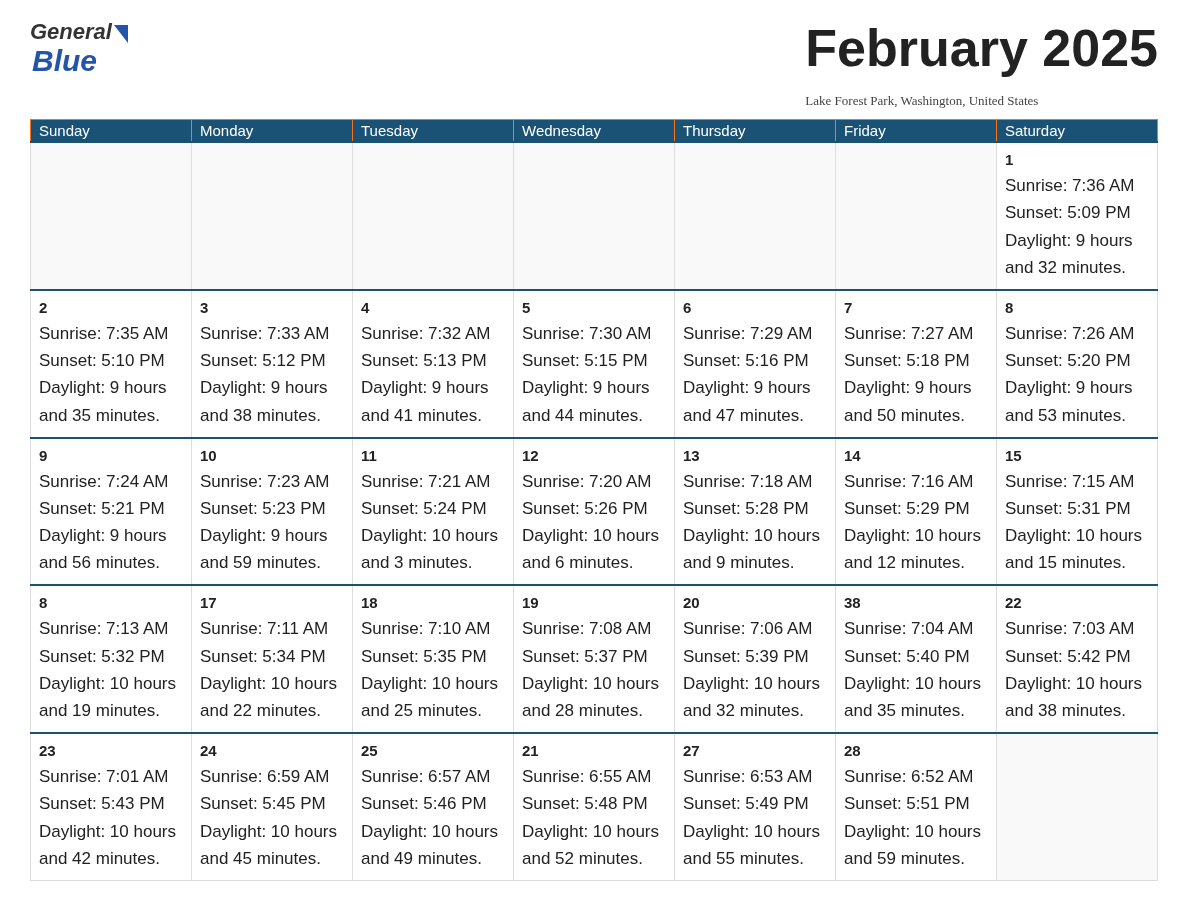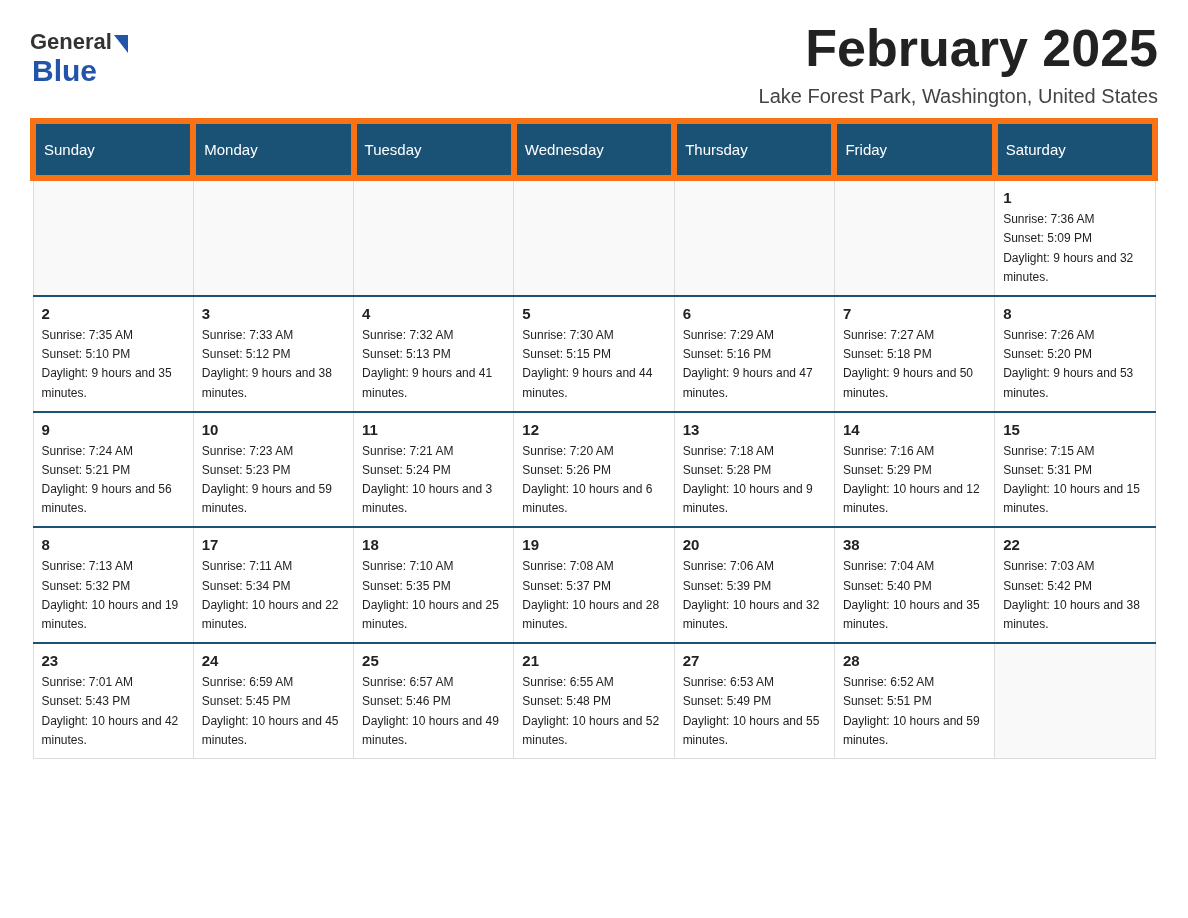--- a/index.html
+++ b/index.html
@@ -12,21 +12,21 @@
     }
     .header {
       display: flex;
       justify-content: space-between;
       align-items: flex-start;
       margin-bottom: 10px;
     }
     .logo {
       display: flex;
       align-items: flex-start;
-      margin-top: 10px;
+      font-style: italic;
     }
     .logo-text-general {
       font-size: 22px;
       font-weight: bold;
       color: #333;
     }
     .logo-text-blue {
       font-size: 30px;
       font-weight: bold;
       color: #2255aa;
@@ -35,46 +35,46 @@
       width: 0;
       height: 0;
       border-left: 14px solid transparent;
       border-right: 0px solid transparent;
       border-top: 18px solid #2255aa;
       display: inline-block;
       margin-left: 2px;
       margin-bottom: -3px;
     }
     .title-block {
-      text-align: right;
     }
     .month-title {
       font-size: 52px;
       font-weight: bold;
       color: #222;
       line-height: 1.1;
     }
     .location-title {
-      font-size: 20px;
+      font-size: 13px;
       color: #444;
-      margin-top: 8px;
+      margin-top: 16px;
+      font-family: Liberation Serif, serif;
     }
     .calendar {
       width: 100%;
       border-collapse: collapse;
       margin-top: 10px;
     }
     .calendar th {
       background-color: #1a5276;
       color: #fff;
       font-size: 15px;
       font-weight: normal;
-      padding: 17px 8px;
+      padding: 2px 8px;
       text-align: left;
-      border: 6px solid #f97316;
+      border: 1px solid #f97316;
     }
     .calendar td {
       vertical-align: top;
       padding: 8px;
       border: 1px solid #ccc;
       width: 14.28%;
       min-height: 110px;
       font-size: 13px;
       color: #222;
     }
@@ -84,21 +84,21 @@
       border-left: 1px solid #ddd;
       border-right: 1px solid #ddd;
     }
     .day-number {
       font-size: 15px;
       font-weight: bold;
       margin-bottom: 4px;
       display: block;
     }
     .day-info {
-      font-size: 12px;
+      font-size: 17px;
       line-height: 1.6;
       color: #222;
     }
     .empty-cell {
       background: #f9f9f9;
     }
     td.empty-cell {
       border-top: 2px solid #1a5276;
     }
   </style>

